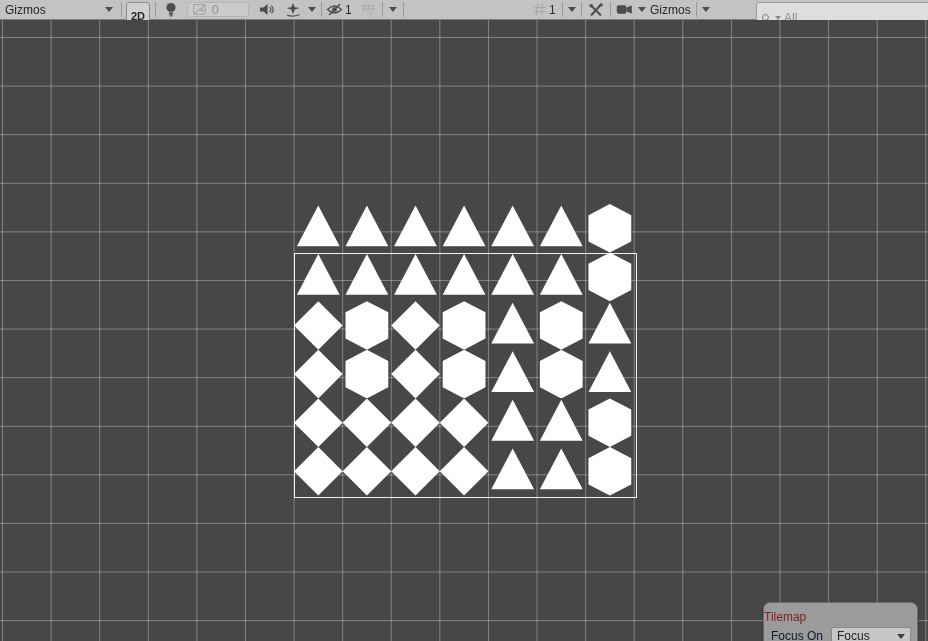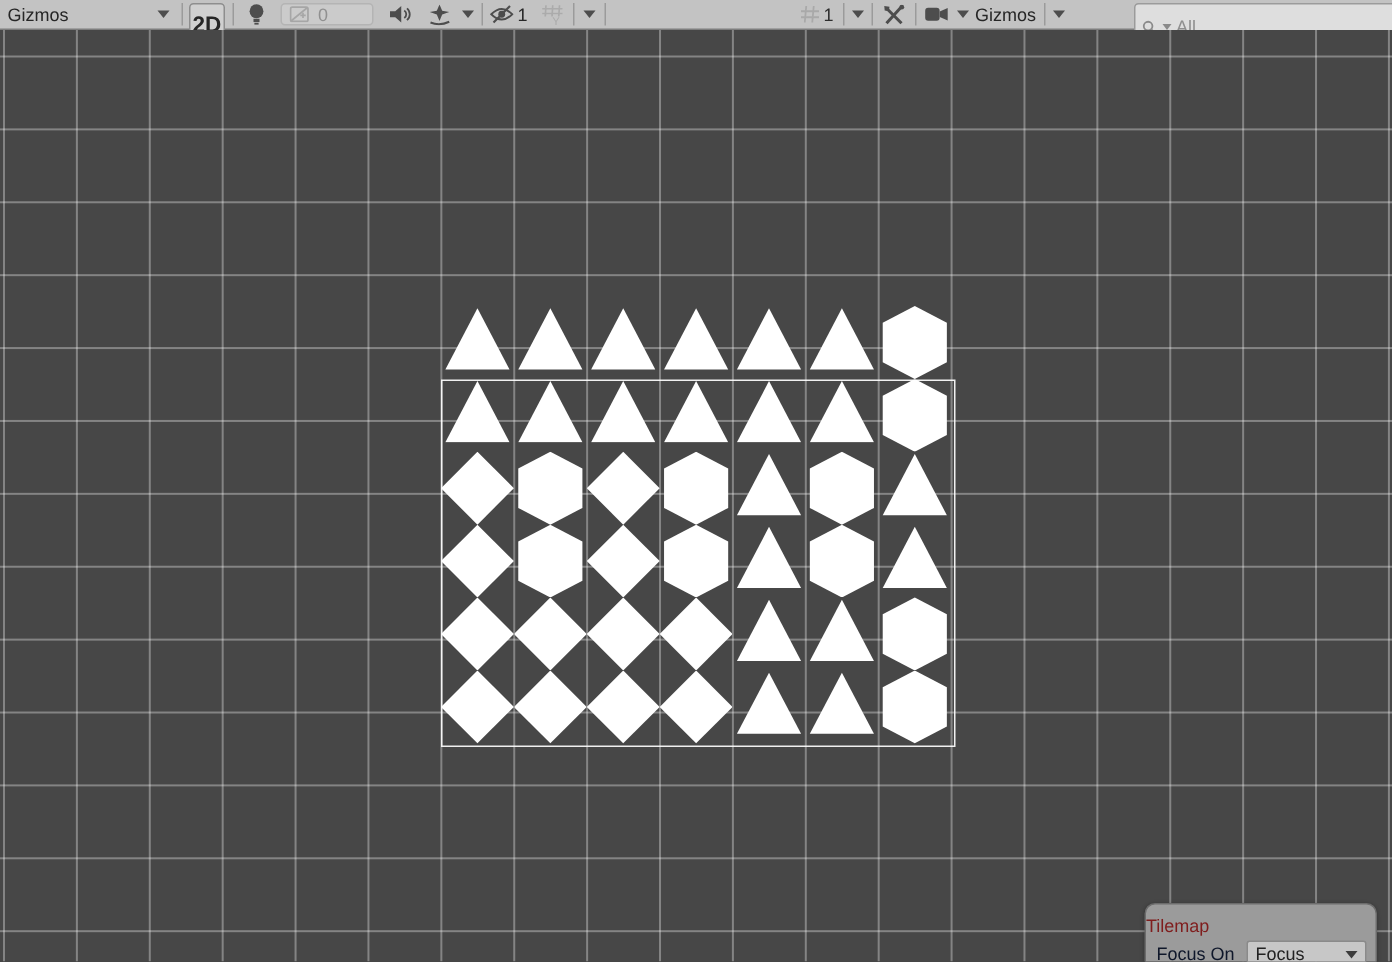--- a/index.html
+++ b/index.html
@@ -15,21 +15,21 @@
     background:#c3c3c3;border-bottom:1px solid #7d7d7d;
     box-sizing:content-box;
   }
   .toolbar *{box-sizing:border-box;}
   .tb{position:absolute;top:0;height:19px;display:flex;align-items:center;color:#262626;font-size:12px;}
   .sep{position:absolute;top:2px;width:1px;height:15px;background:#9b9b9b;}
   .arrow-down{width:0;height:0;border-left:4px solid transparent;border-right:4px solid transparent;border-top:5px solid #4d4d4d;display:inline-block;}
   .btn-2d{
     position:absolute;left:126px;top:2px;width:24px;height:28px;
     background:#d0d0d0;border:1px solid #8e8e8e;border-radius:3px;
-    font-size:15px;font-weight:bold;color:#262626;
+    font-size:11px;font-weight:bold;color:#262626;
     display:flex;align-items:center;justify-content:center;
   }
   .exposure{
     position:absolute;left:187px;top:2px;width:62px;height:15px;
     background:#cbcbcb;border:1px solid #b4b4b4;border-radius:3px;
     display:flex;align-items:center;gap:6px;padding:0 5px;
     color:#909090;font-size:12px;
   }
   .gizmos{cursor:default;text-align:right;}
   .searchbox{

